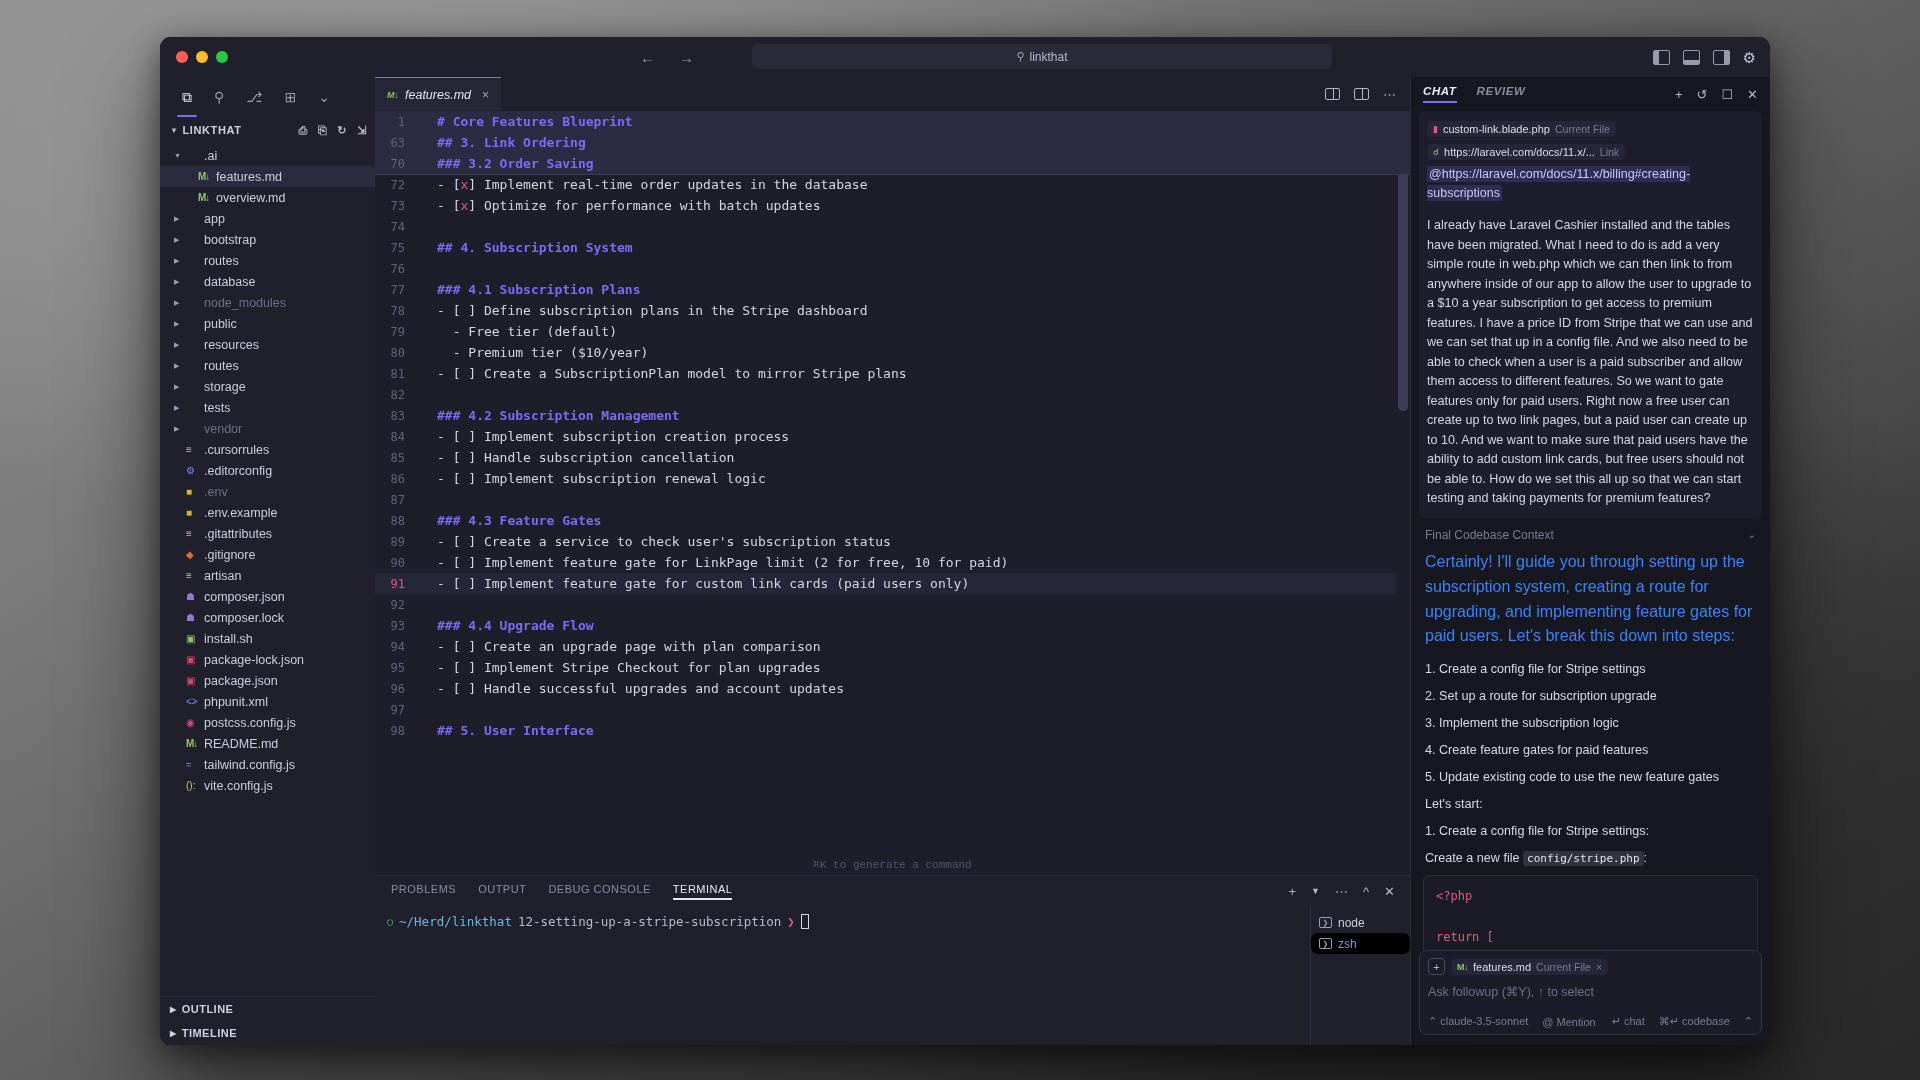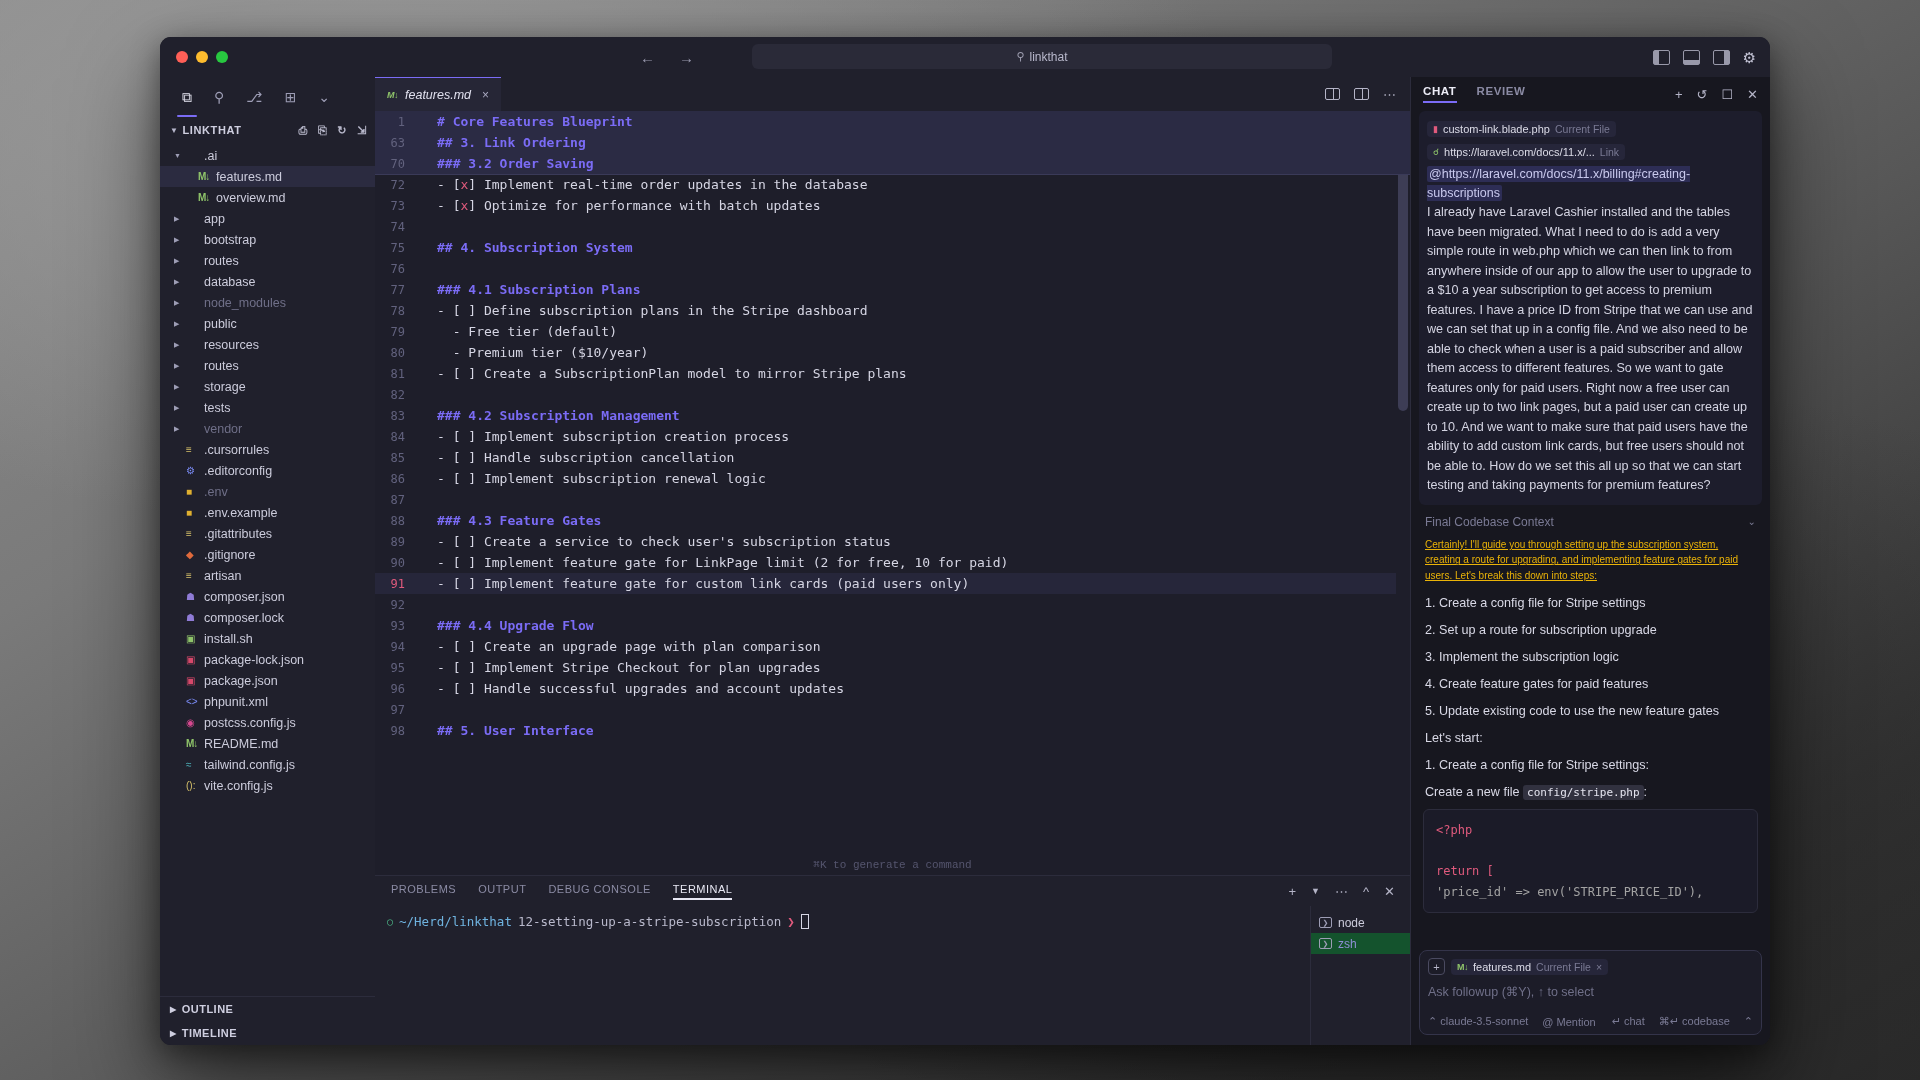--- a/index.html
+++ b/index.html
@@ -113,44 +113,44 @@
   .term { flex:1; padding:8px 0 0 12px; font-family:"DejaVu Sans Mono", monospace; font-size:12.5px; }
   .term-line { display:flex; align-items:center; gap:6px; white-space:pre; }
   .tdot { color:#4fc08d; font-size:10px; }
   .tpath { color:#6fb3e0; }
   .tbranch { color:#b9b9cc; }
   .tarrow { color:#e05a7d; }
   .tcur { display:inline-block; width:8px; height:15px; border:1px solid #d6d6e4; }
   .term-list { width:100px; padding-top:6px; border-left:1px solid #2c2c3c; }
   .tl-row { height:21px; display:flex; align-items:center; gap:6px; padding-left:8px;
     font-size:12px; color:#ccccdc; cursor:pointer; }
-  .tl-row.sel { background:#14532d; color:#8f8fd6; }
+  .tl-row.sel { background:#000000; color:#8f8fd6;border-radius:7px; }
   .tl-ic { width:13px; height:11px; border:1.2px solid #9d9db5; border-radius:2px; font-size:7px;
     display:flex; align-items:center; justify-content:center; color:#9d9db5; }
   
   .chat { width:360px; flex:0 0 360px; background:#17171f; display:flex; flex-direction:column;
     border-left:1px solid #2c2c3c; }
   .chat-head { height:34px; display:flex; align-items:center; padding:0 12px; gap:20px; }
   .ctab { font-size:11.5px; letter-spacing:.6px; color:#8b8ba4; cursor:pointer; position:relative;
-    font-weight:bold; padding-bottom:6px; }
+    font-weight:bold; padding-bottom:6px;font-style:italic; }
   .ctab.active { color:#ececf6; }
   .ctab.active::after{content:'';position:absolute;left:0;right:0;bottom:0;height:2px;background:#7b6cf6;}
   .chat-acts { margin-left:auto; display:flex; gap:14px; color:#b5b5c8; font-size:13px; }
   .chat-scroll { flex:1; overflow:hidden; padding:0 8px; }
   .userbox { background:#1d1d2c; border-radius:6px; padding:7px 8px 9px; }
   .chip { display:inline-flex; align-items:center; gap:5px; background:#26263a;
     border-radius:4px; padding:2px 6px; font-size:11px; color:#dcdce8; margin-bottom:4px; }
   .chip .sub { color:#7a7a94; font-size:10.5px; }
   .chip .ci { font-size:9px; }
   .mention { background:#2d2d55; color:#c9c9ee; font-size:12.5px; line-height:1.45;
     display:inline; padding:1px 2px; border-radius:2px; }
-  .utext { color:#d4d4e2; font-size:12.6px; line-height:1.55; margin-top:1px; }
+  .utext { color:#d4d4e2; font-size:12.6px; line-height:1.55; margin-top:14px; }
   .ctx-row { display:flex; align-items:center; padding:10px 6px 8px; color:#7a7a94; font-size:12px; }
   .ctx-row .chev { margin-left:auto; font-size:10px; }
-  .atext { color:#eab308; font-size:10px; line-height:1.55; padding:0 6px;text-decoration:underline; }
+  .atext { color:#3b82f6; font-size:16px; line-height:1.55; padding:0 6px; }
   .astep { color:#d9d9e6; font-size:12.6px; padding:0 6px; margin-top:13px; }
   .inline-code { background:#31313f; color:#e4e4ef; font-family:"DejaVu Sans Mono",monospace;
     font-size:11px; padding:1px 4px; border-radius:3px; }
   .codeblock { margin:10px 4px 0; background:#1b1b28; border:1px solid #2c2c3c;
     border-radius:6px; padding:10px 12px; font-family:"DejaVu Sans Mono",monospace;
     font-size:12px; line-height:1.7; }
   .kw { color:#e05a7d; }
   .str { color:#a3a3a3; }
   .chat-input { border:1px solid #34344a; border-radius:8px; margin:0 8px 10px;
     background:#1c1c28; padding:7px 8px 6px; }

